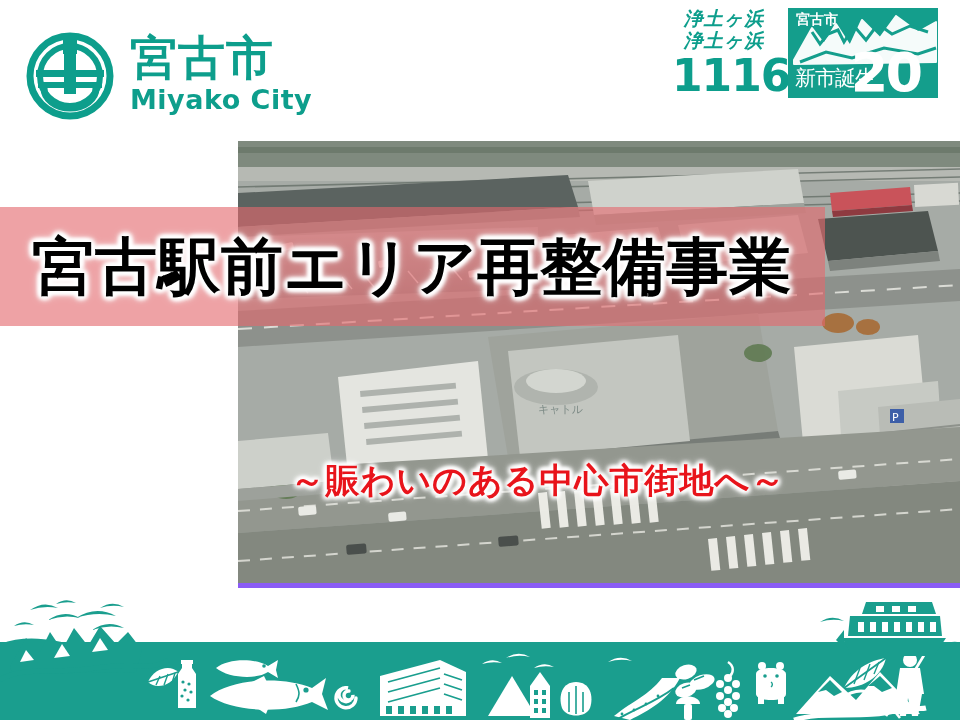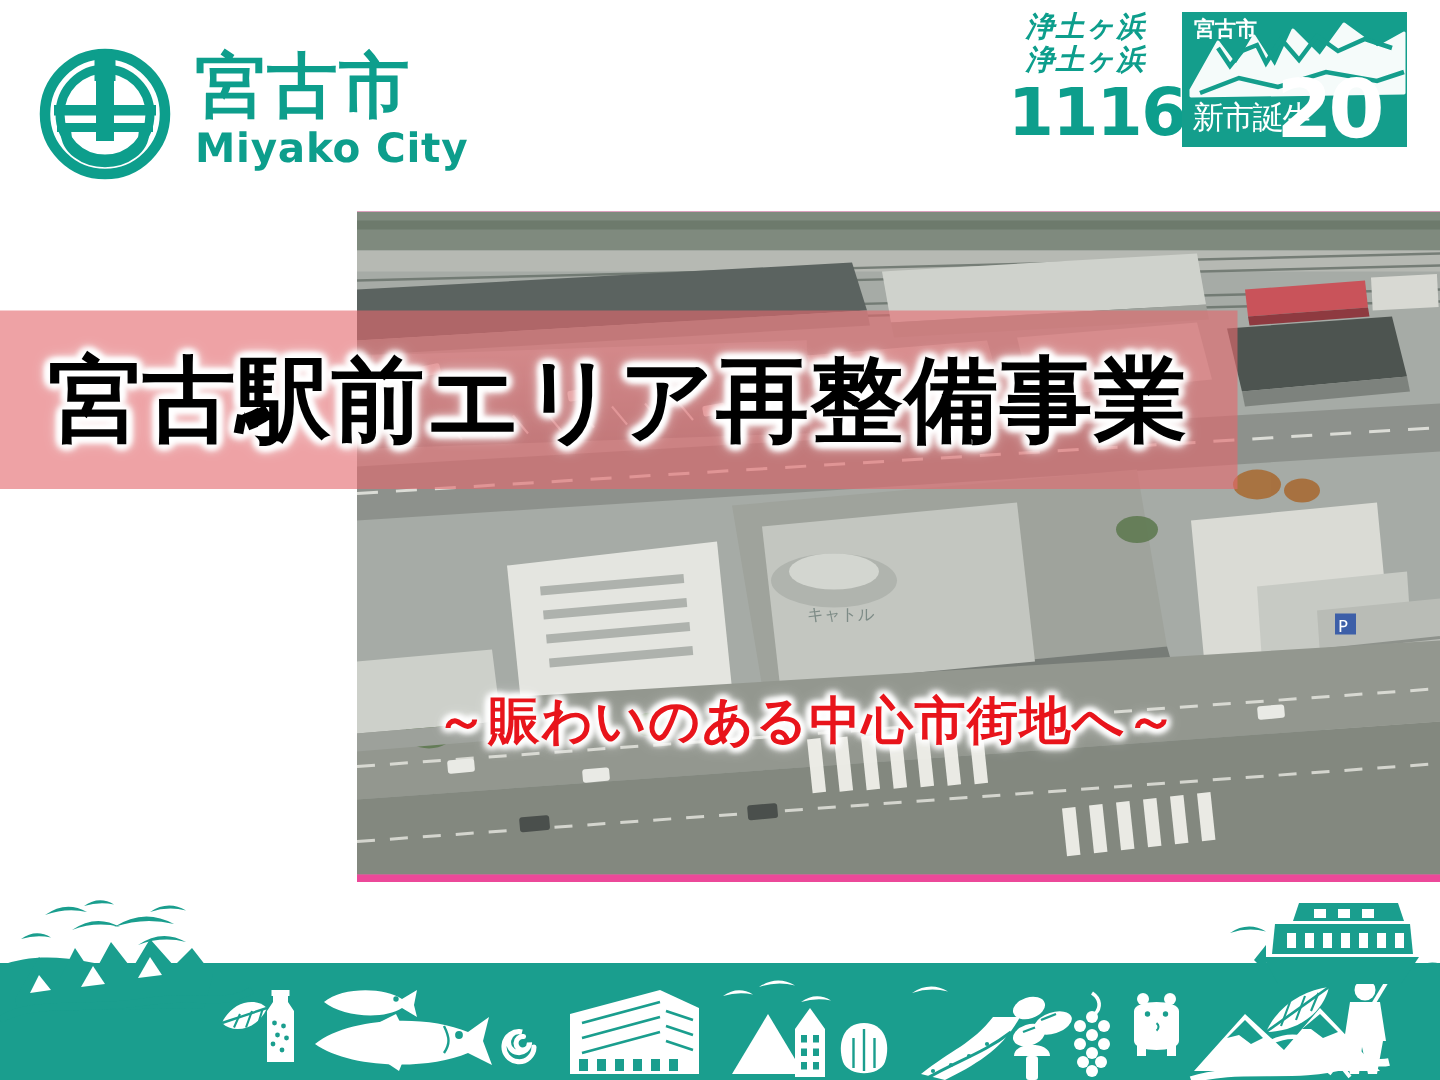--- a/index.html
+++ b/index.html
@@ -123,21 +123,21 @@
     writing-mode: vertical-rl;
     line-height: 1;
   }
 
   
   #aerial-photo {
     position: absolute;
     left: 238px; top: 141px;
     width: 722px; height: 507px;
     overflow: hidden;
-    background: #ec4899;
+    background: #8b5cf6;
   }
 
   
   #title-band {
     position: absolute;
     left: 0px; top: 207px;
     width: 825px; height: 119px;
     background: rgba(228, 105, 110, 0.62);
     display: flex;
     align-items: center;

